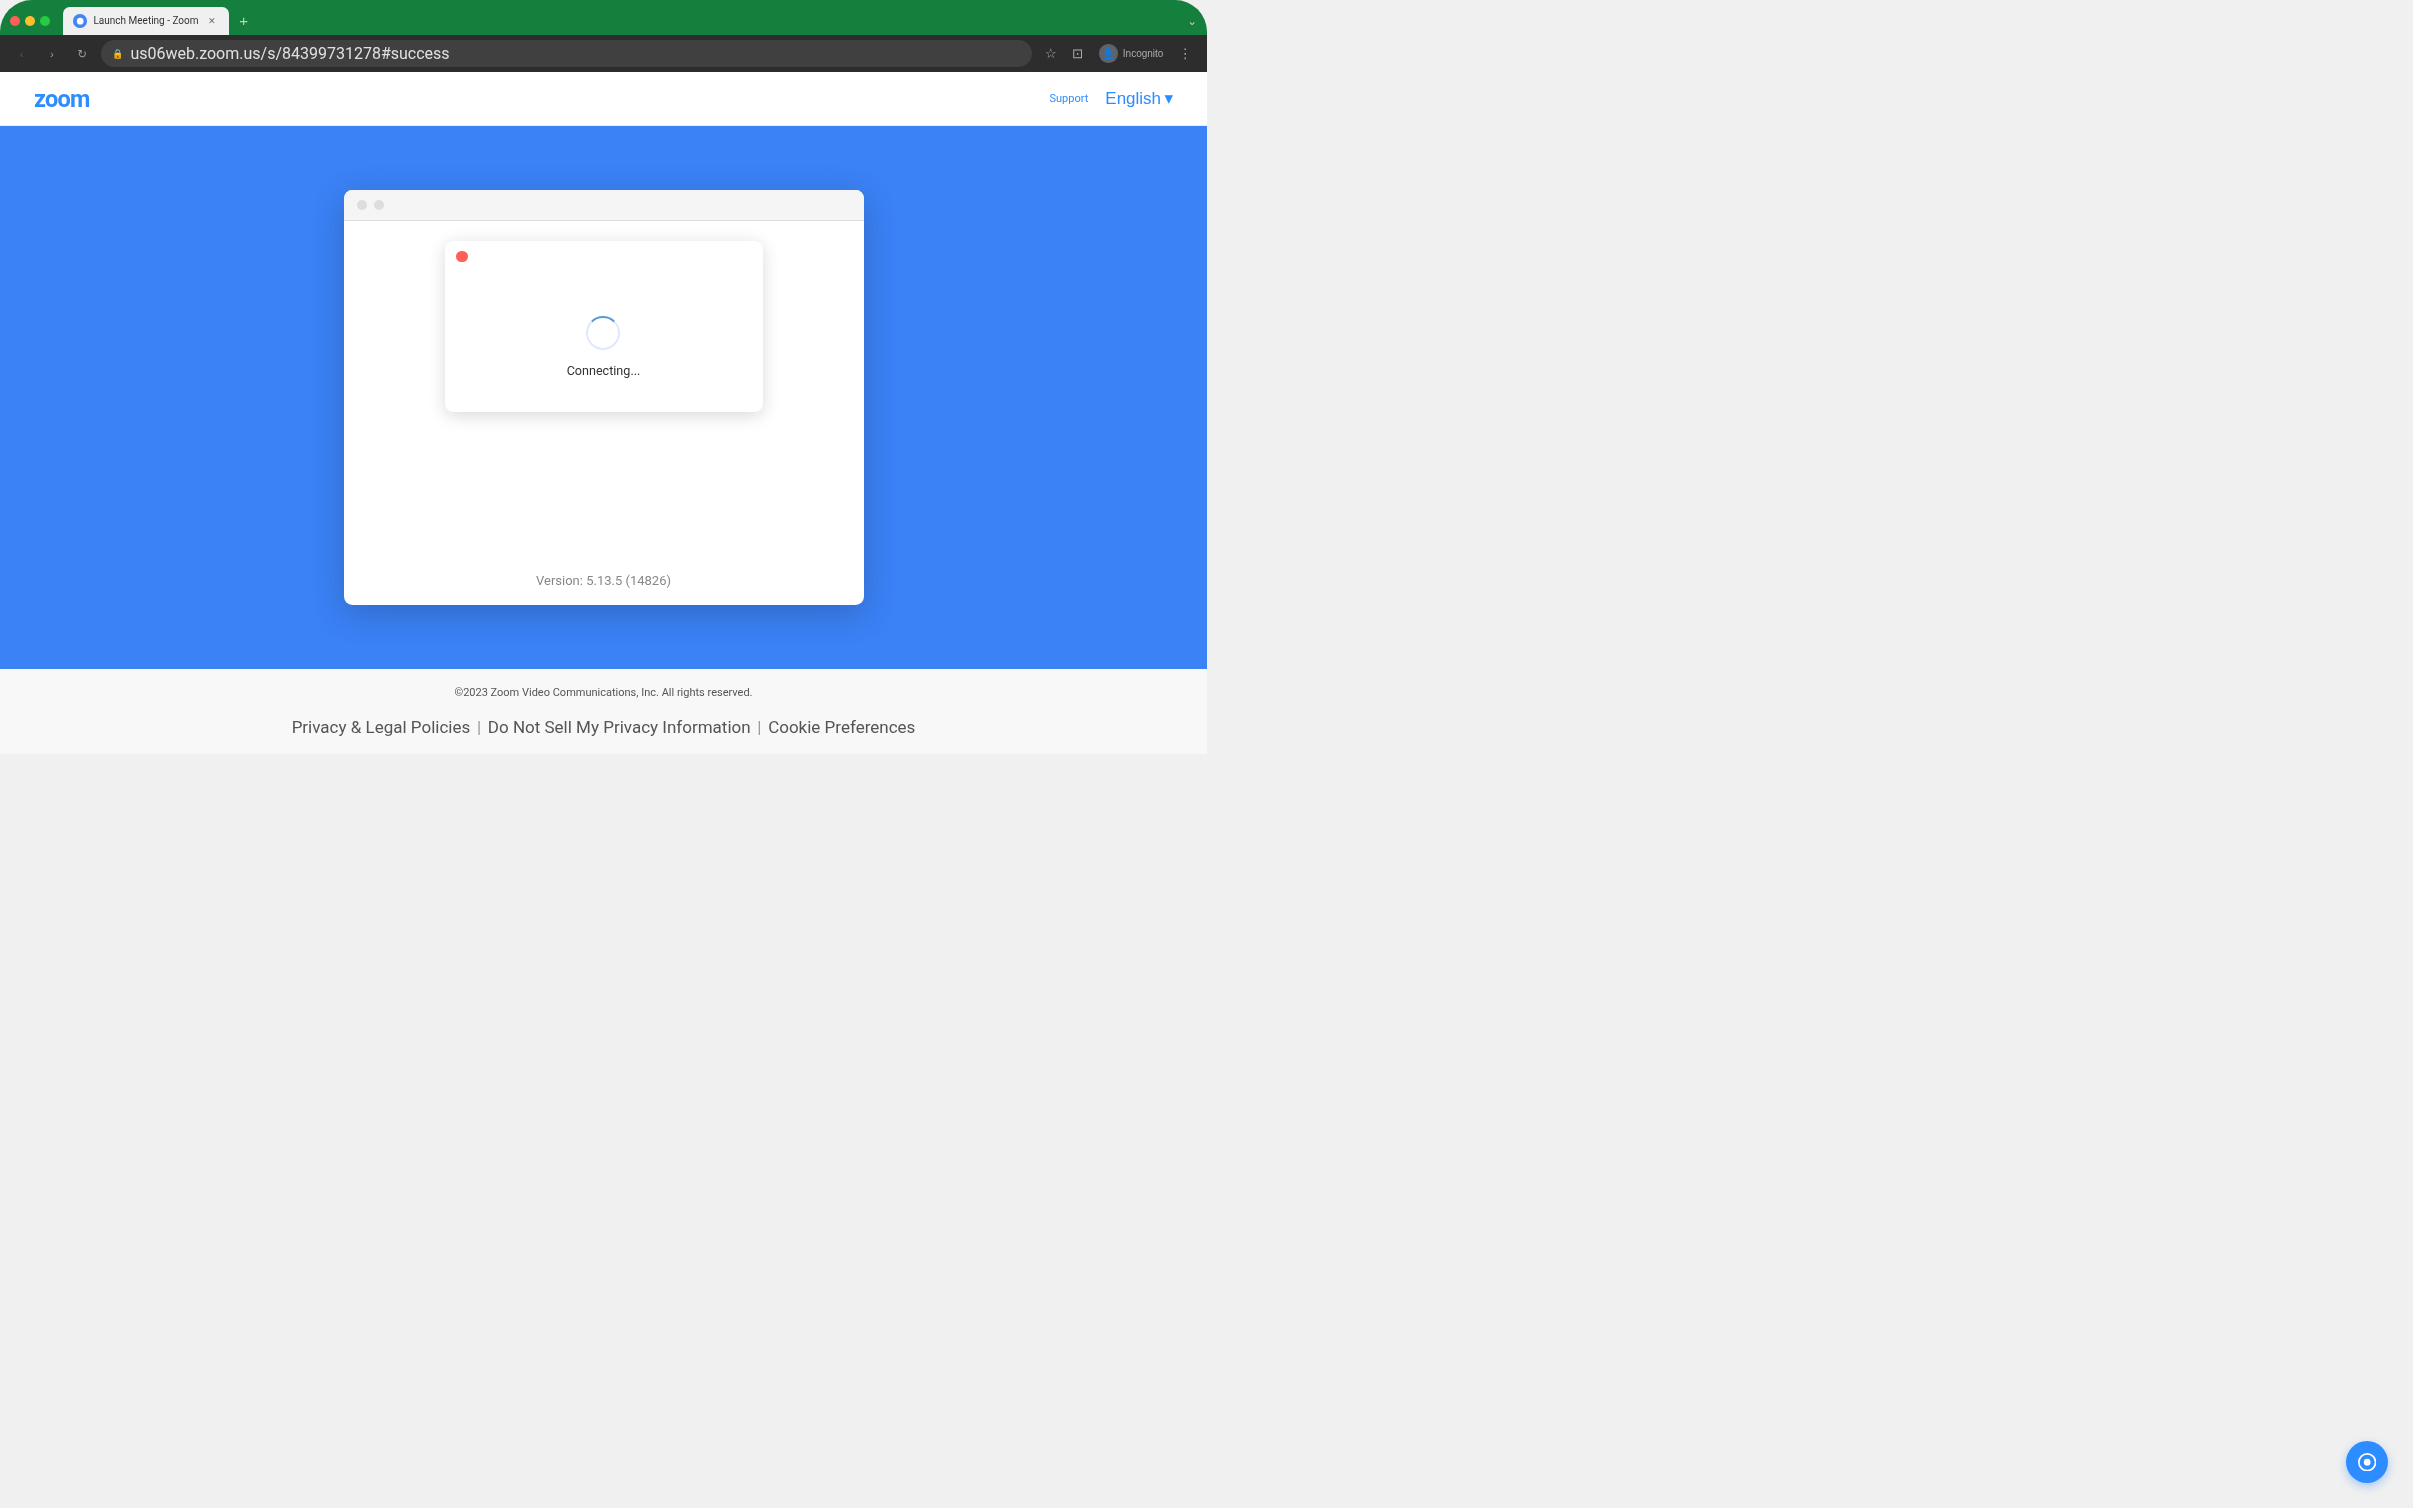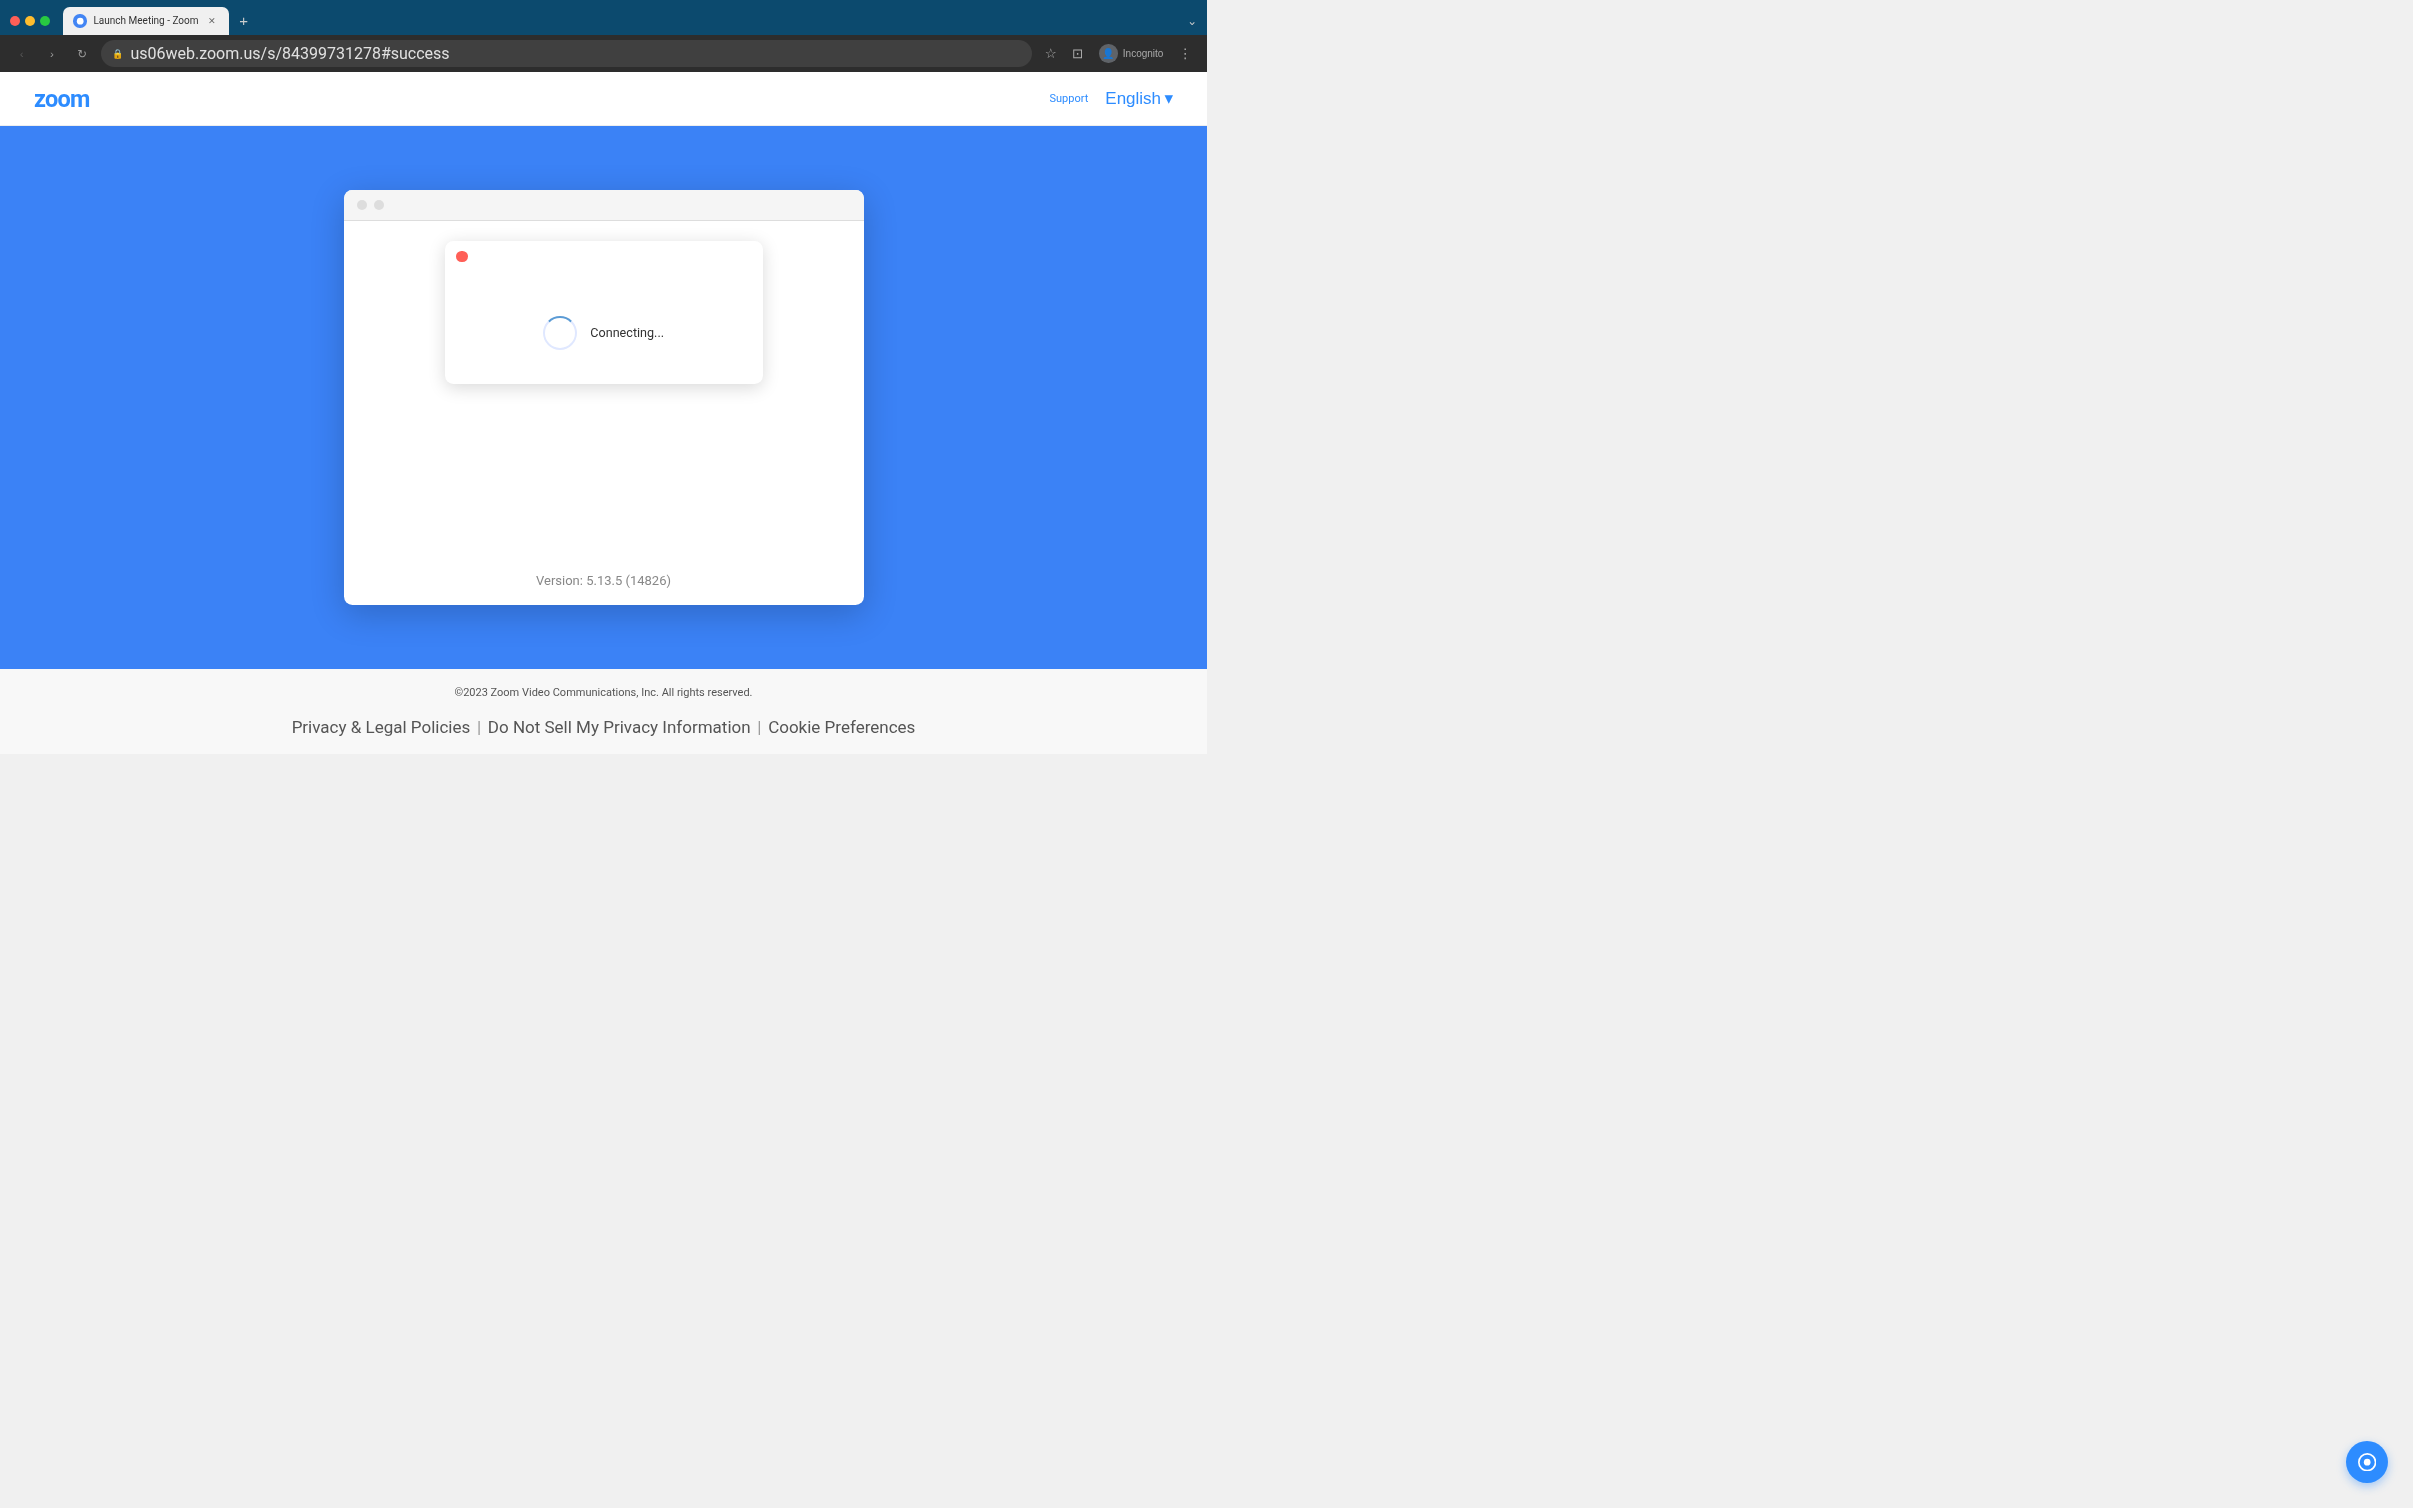--- a/index.html
+++ b/index.html
@@ -13,22 +13,23 @@
       background: #f0f0f0;
       width: 1207px;
       height: 754px;
       overflow: hidden;
       display: flex;
       flex-direction: column;
     }
 
     
     .browser-chrome {
-      background: #0c4a6e;
+      background: #15803d;
       flex-shrink: 0;
+      border-radius: 32px;
     }
 
     .tab-bar {
       display: flex;
       align-items: center;
       padding: 6.7px 10px 0 10px;
       gap: 3.4px;
       height: 35px;
     }
 
@@ -330,21 +331,21 @@
       background: #ff5f57;
       position: absolute;
       top: 10px;
       left: 11.7px;
       border: none;
       cursor: pointer;
     }
 
     .spinner-container {
       display: flex;
-      flex-direction: row;
+      flex-direction: column;
       align-items: center;
       gap: 13.4px;
       margin-top: 50px;
       justify-content: space-between;
     }
 
     .spinner {
       width: 34px;
       height: 34px;
       border: 2.5px solid #e0e8ff;

